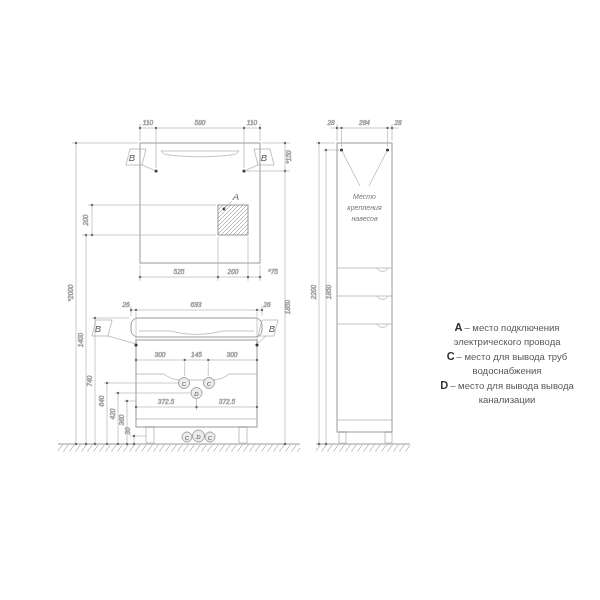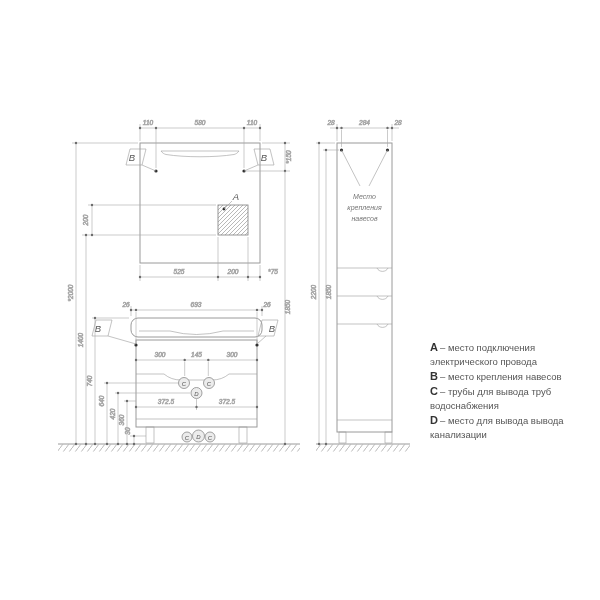--- a/index.html
+++ b/index.html
@@ -8,21 +8,21 @@
   svg text{fill:#858585;font-family:"Liberation Sans",sans-serif;font-size:6.5px;font-style:italic;}
   svg text.marker{font-size:9.5px;fill:#555;font-style:italic;}
   svg text.tiny{font-size:6px;fill:#555;}
   svg text.note{font-size:7px;fill:#777;font-style:italic;}
   .outline{stroke:#9a9a9a;stroke-width:1;fill:none;}
   .thin{stroke:#9a9a9a;stroke-width:0.6;fill:none;}
   .dim{stroke:#a8a8a8;stroke-width:0.6;fill:none;}
   .dot{fill:#6b6b6b;stroke:none;}
   .bdot{fill:#2f2f2f;stroke:none;}
   .pipe{fill:#ececec;stroke:#8a8a8a;stroke-width:0.8;}
-  .legend{position:absolute;left:430px;top:340px;width:154px;}
+  .legend{position:absolute;left:430px;top:320px;width:154px;text-align:center;}
   .legend-item{font-size:9.5px;line-height:14px;color:#555;}
   .legend-item b{font-size:11px;color:#333;font-weight:bold;margin-right:2px;
                  font-family:"Liberation Sans",sans-serif;}
 </style>
 </head>
 <body>
 
 <div class="canvas">
 <svg width="600" height="600" viewBox="0 0 600 600">
   <defs>
@@ -289,17 +289,16 @@
     <line x1="326" y1="150" x2="326" y2="444"></line>
     <circle class="dot" cx="326" cy="150" r="1.2"></circle>
         <circle class="dot" cx="326" cy="444" r="1.2"></circle>
     <text x="331" y="292" text-anchor="middle" transform="rotate(-90 331 292)">1850</text>
   </g>
 </svg>
 
 
 <div class="legend">
   <div class="legend-item"><b>A</b><span>– место подключения электрического провода</span></div>
-  <div class="legend-item"><b>B</b><span>– место крепления навесов</span></div>
-  <div class="legend-item"><b>C</b><span>– трубы для вывода труб водоснабжения</span></div>
+  <div class="legend-item"><b>C</b><span>– место для вывода труб водоснабжения</span></div>
   <div class="legend-item"><b>D</b><span>– место для вывода вывода канализации</span></div>
 </div>
 </div>
 
 </body></html>

